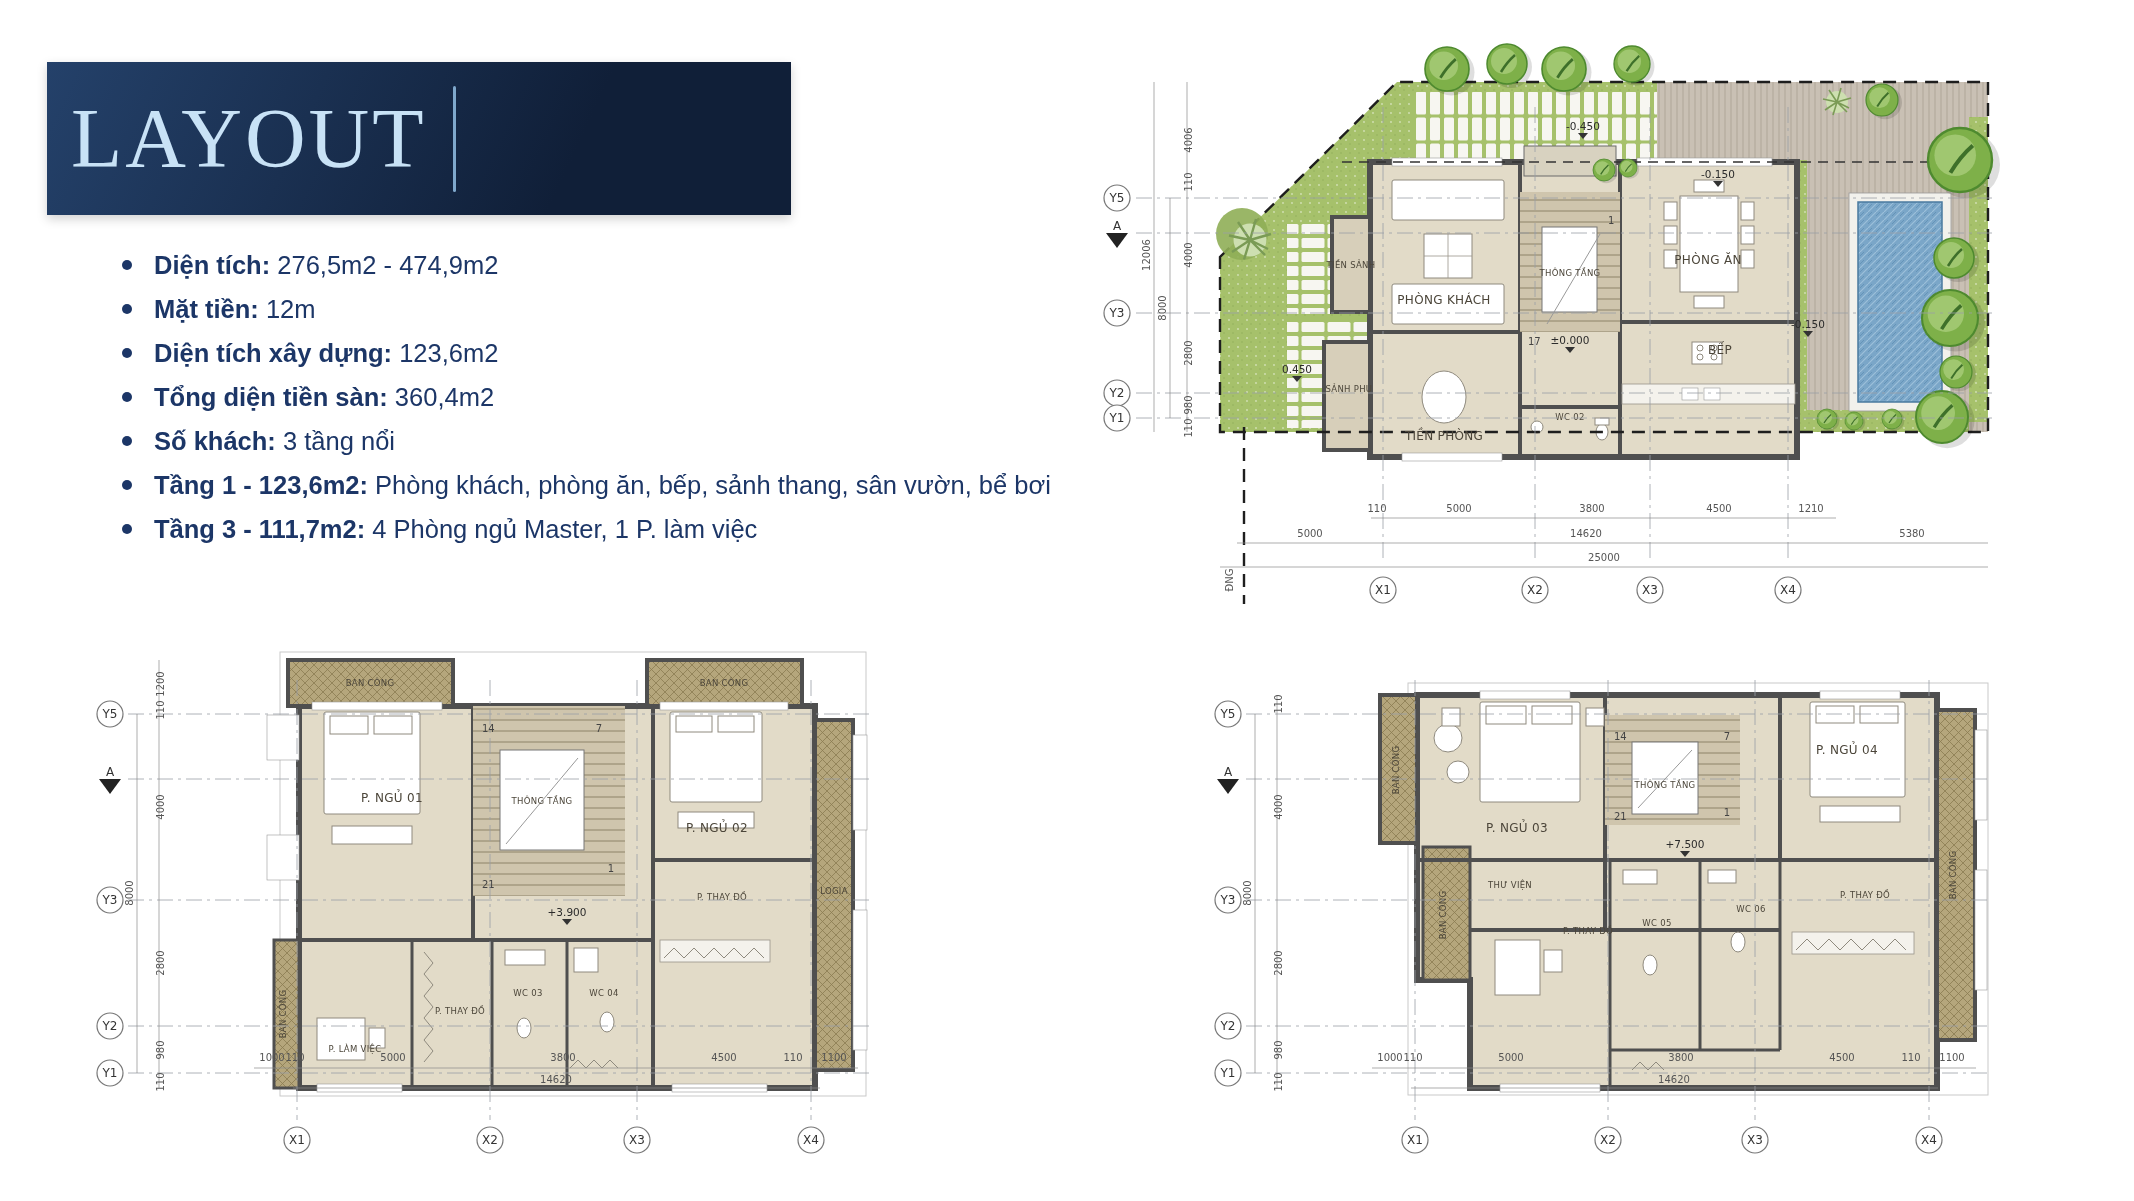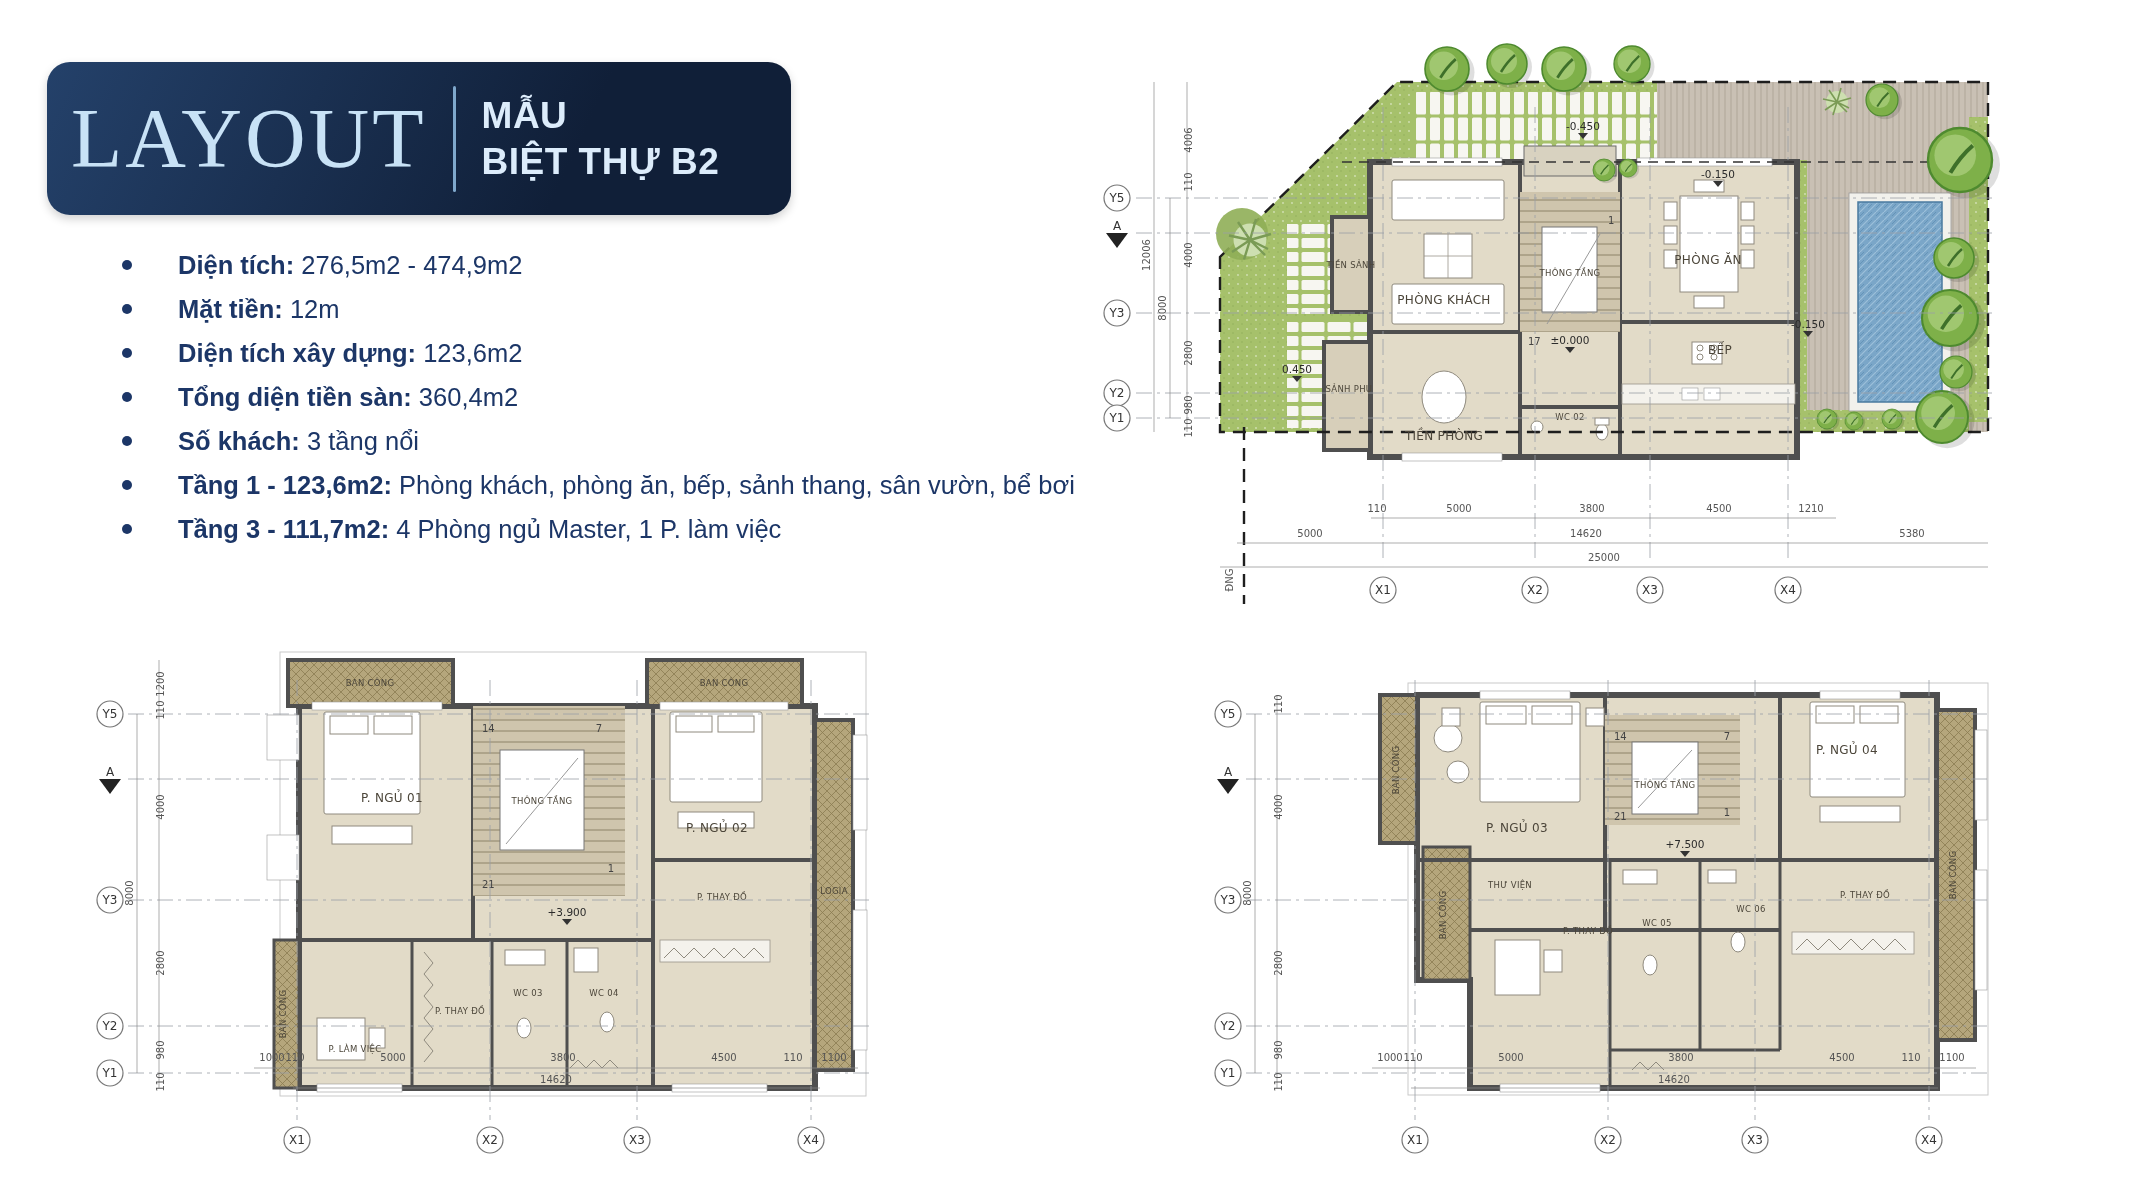--- a/index.html
+++ b/index.html
@@ -1,32 +1,32 @@
 <!DOCTYPE html>
 <html style="--header_bg1: #24416a; --header_bg2: #101f38; --header_title: #c8e2f6; --header_sub: #dcecfb; --divider: #7fa8cc; --text_navy: #1c3667; --wall: #4f4f4f; --floor: #e2dbc8; --floor_dark: #cfc5ad; --balcony: #b5a67c; --grass: #a6c16b; --terrace: #c9c0b4; --pool: #7aa6c8; --tree: #7eb049;"><head>
 <meta charset="utf-8">
 <style>
   html,body{margin:0;padding:0;background:#fff;}
   #canvas{position:relative;width:2134px;height:1201px;background:#ffffff;overflow:hidden;
           font-family:"Liberation Sans",sans-serif;}
   
   .hdr{position:absolute;left:47px;top:62px;width:744px;height:153px;
        background:linear-gradient(115deg,var(--header_bg1) 0%,var(--header_bg2) 70%);
-       display:flex;align-items:center;box-shadow:0 4px 10px rgba(0,0,0,.18);border-radius:23px;}
+       display:flex;align-items:center;box-shadow:0 4px 10px rgba(0,0,0,.18);}
   .hdr .title{font-family:"Liberation Serif",serif;font-size:84px;color:var(--header_title);
        letter-spacing:3px;padding-left:24px;line-height:1;}
   .hdr .bar{width:3px;height:106px;background:var(--divider);margin:0 26px;border-radius:2px;}
   .hdr .sub{font-weight:bold;font-size:37px;color:var(--header_sub);line-height:1.22;letter-spacing:.5px;}
   
   .specs{position:absolute;left:118px;top:248px;list-style:none;margin:0;padding:0;}
   .specs li{position:relative;padding-left:36px;margin-bottom:10px;font-size:25.5px;
        color:var(--text_navy);white-space:nowrap;line-height:34px;}
   .specs li .dot{position:absolute;left:4px;top:12px;width:10px;height:10px;border-radius:50%;
        background:var(--text_navy);}
-  .specs b{font-weight:bold;margin-left:24px;}
+  .specs b{font-weight:bold;}
   
   .plan{position:absolute;}
   text{font-family:"DejaVu Sans",sans-serif;}
   .rm{font-size:12px;fill:#4c463a;text-anchor:middle;letter-spacing:.3px;}
   .rm-sm{font-size:8.5px;}
   .dim{font-size:10px;fill:#555;text-anchor:middle;}
   .ax{font-size:12px;fill:#333;text-anchor:middle;dominant-baseline:central;}
   .elev{font-size:10.5px;fill:#2b2b2b;text-anchor:middle;}
   .snum{font-size:10px;fill:#444;}
   .foot{fill:var(--floor);stroke:var(--wall);stroke-width:6;}
@@ -47,24 +47,20 @@
   .hatchrect{stroke:var(--wall);stroke-width:4;}
 </style>
 </head>
 <body>
 
 <div id="canvas">
 
   <div class="hdr">
     <div class="title">LAYOUT</div>
     <div class="bar"></div>
-    <div class="sub">
-      <div>MẪU</div>
-      <div>BIỆT THỰ B2</div>
-    </div>
   </div>
 
   <ul class="specs">
     <li><span class="dot"></span><b>Diện tích:</b> <span>276,5m2 - 474,9m2</span></li>
     <li><span class="dot"></span><b>Mặt tiền:</b> <span>12m</span></li>
     <li><span class="dot"></span><b>Diện tích xây dựng:</b> <span>123,6m2</span></li>
     <li><span class="dot"></span><b>Tổng diện tiền sàn:</b> <span>360,4m2</span></li>
     <li><span class="dot"></span><b>Số khách:</b> <span>3 tầng nổi</span></li>
     <li><span class="dot"></span><b>Tầng 1 - 123,6m2:</b> <span>Phòng khách, phòng ăn, bếp, sảnh thang, sân vườn, bể bơi</span></li>
     <li><span class="dot"></span><b>Tầng 3 - 111,7m2:</b> <span>4 Phòng ngủ Master, 1 P. làm việc</span></li>

